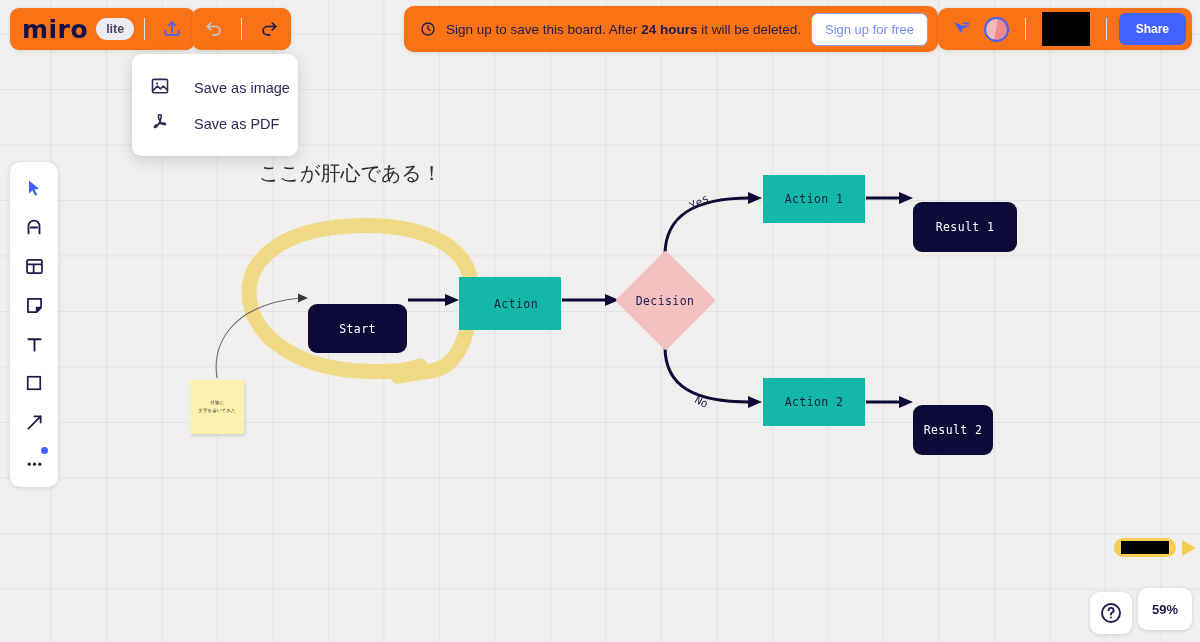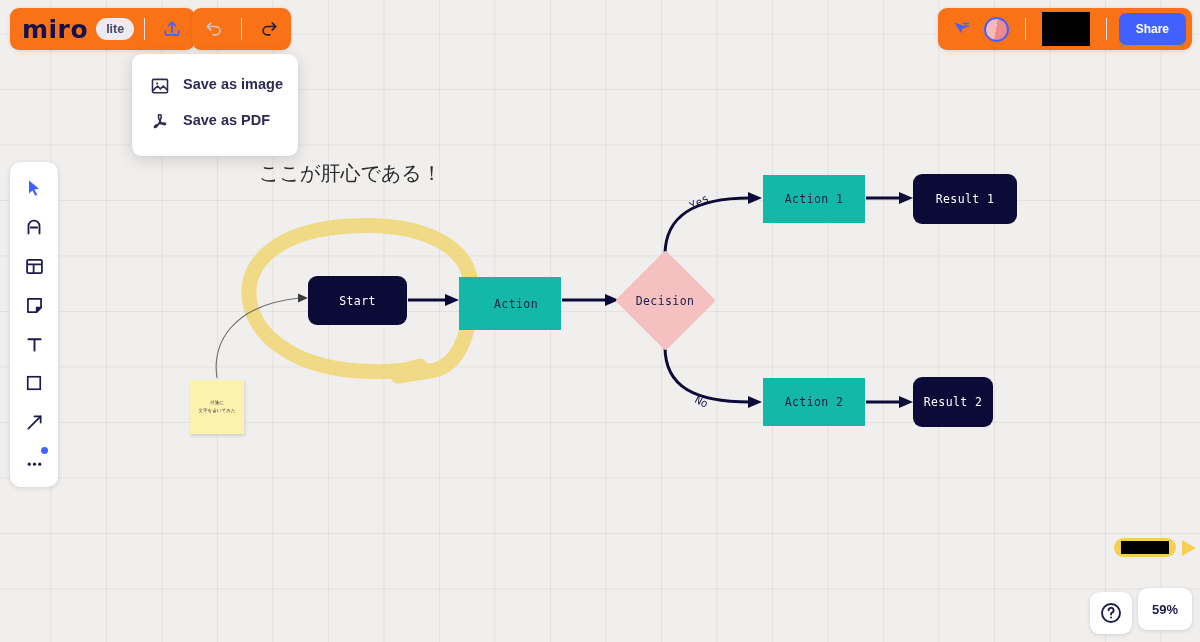--- a/index.html
+++ b/index.html
@@ -55,22 +55,22 @@
 
   
   #export-menu {
     position: absolute; left: 132px; top: 54px;
     width: 166px; background: #fff;
     border-radius: 9px;
     box-shadow: 0 4px 16px rgba(0,0,0,0.14), 0 0 1px rgba(0,0,0,0.18);
     padding: 14px 0 16px 0;
   }
   .menu-item {
-    display: flex; align-items: flex-start; gap: 13px;
-    padding: 8px 0 8px 18px; cursor: pointer; font-weight: bold;
+    display: flex; align-items: flex-end; gap: 24px;
+    padding: 8px 0 8px 18px; cursor: pointer;
   }
   .menu-label { font-size: 14.5px; color: #2d2b55; }
 
   
   #banner {
     left: 404px; top: 6px; height: 46px;
     padding: 0 10px 0 16px; gap: 10px; border-radius: 10px;
   }
   .banner-text { font-size: 13.5px; color: #1d1b4b; white-space: nowrap; }
   .banner-text b { font-weight: 700; }
@@ -135,21 +135,21 @@
     position: absolute; left: 259px; top: 160px;
     font-family: "DejaVu Sans", sans-serif;
     font-size: 20px; color: #2b2b2b; white-space: nowrap;
   }
   .node {
     position: absolute;
     display: flex; align-items: center; justify-content: center;
     font-family: "DejaVu Sans Mono", monospace;
     font-size: 11.5px; letter-spacing: 0.4px;
   }
-  .node-dark { background: #0c0a36; color: #ffffff; border-radius: 9px; }
+  .node-dark { background: #0c0a36; color: #ffffff; border-radius: 9px; margin-top: 28px; }
   .node-blue { background: #14b8a6; color: #1d1b4b; }
   .node-diamond {
     background: #f4c0c0; color: #1d1b4b;
     transform: rotate(45deg); border-radius: 2px;
   }
   .node-diamond > span { transform: rotate(-45deg); display: block; }
 
   .sticky {
     position: absolute; left: 190px; top: 380px;
     width: 54px; height: 54px; background: #fbf2ad;
@@ -273,20 +273,30 @@
       <span class="menu-label">Save as image</span>
     </div>
     <div class="menu-item">
       <svg width="20" height="20" viewBox="0 0 24 24">
         <path d="M12.4 3.2c1.0 0 1.2 1.5 1.0 2.9c-.3 2.4-1.6 6.0-3.3 8.7c-1.4 2.2-3.0 3.8-4.0 3.8c-.7 0-1.0-.5-.8-1.1c.4-1.3 2.9-2.6 6.4-3.5c3.0-.8 6.0-1.0 6.8-.2c.5.5.1 1.3-.8 1.3c-1.4 0-3.6-1.3-5.3-3.5c-1.6-2.1-2.3-4.6-2.3-6.6c0-1.2.2-1.8.3-1.8z" fill="none" stroke="#2d2b55" stroke-width="1.9" stroke-linejoin="round"></path>
       </svg>
       <span class="menu-label">Save as PDF</span>
     </div>
   </div>
 
+  <div class="bar" id="banner">
+    <svg width="16" height="16" viewBox="0 0 24 24" fill="none" stroke="#1d1b4b" stroke-width="2">
+      <circle cx="12" cy="12" r="9"></circle>
+        <path d="M12 7v5l3 2" stroke-linecap="round"></path>
+    </svg>
+    <div class="banner-text">
+      <span>Sign up to save this board. After </span><b>24 hours</b><span> it will be deleted.</span>
+    </div>
+    <button id="signup-btn">Sign up for free</button>
+  </div>
 
   <div class="bar" id="topright">
     <div class="icon-btn">
       <svg width="20" height="20" viewBox="0 0 24 24">
         <path d="M4 4l8 13 1.5-5.2L19 10z" fill="#4262ff"></path>
         <path d="M15 5.5h6M16.5 8.5h4.5" stroke="#4262ff" stroke-width="1.8" stroke-linecap="round"></path>
       </svg>
     </div>
     <div class="avatar"></div>
     <span class="vdiv"></span>

